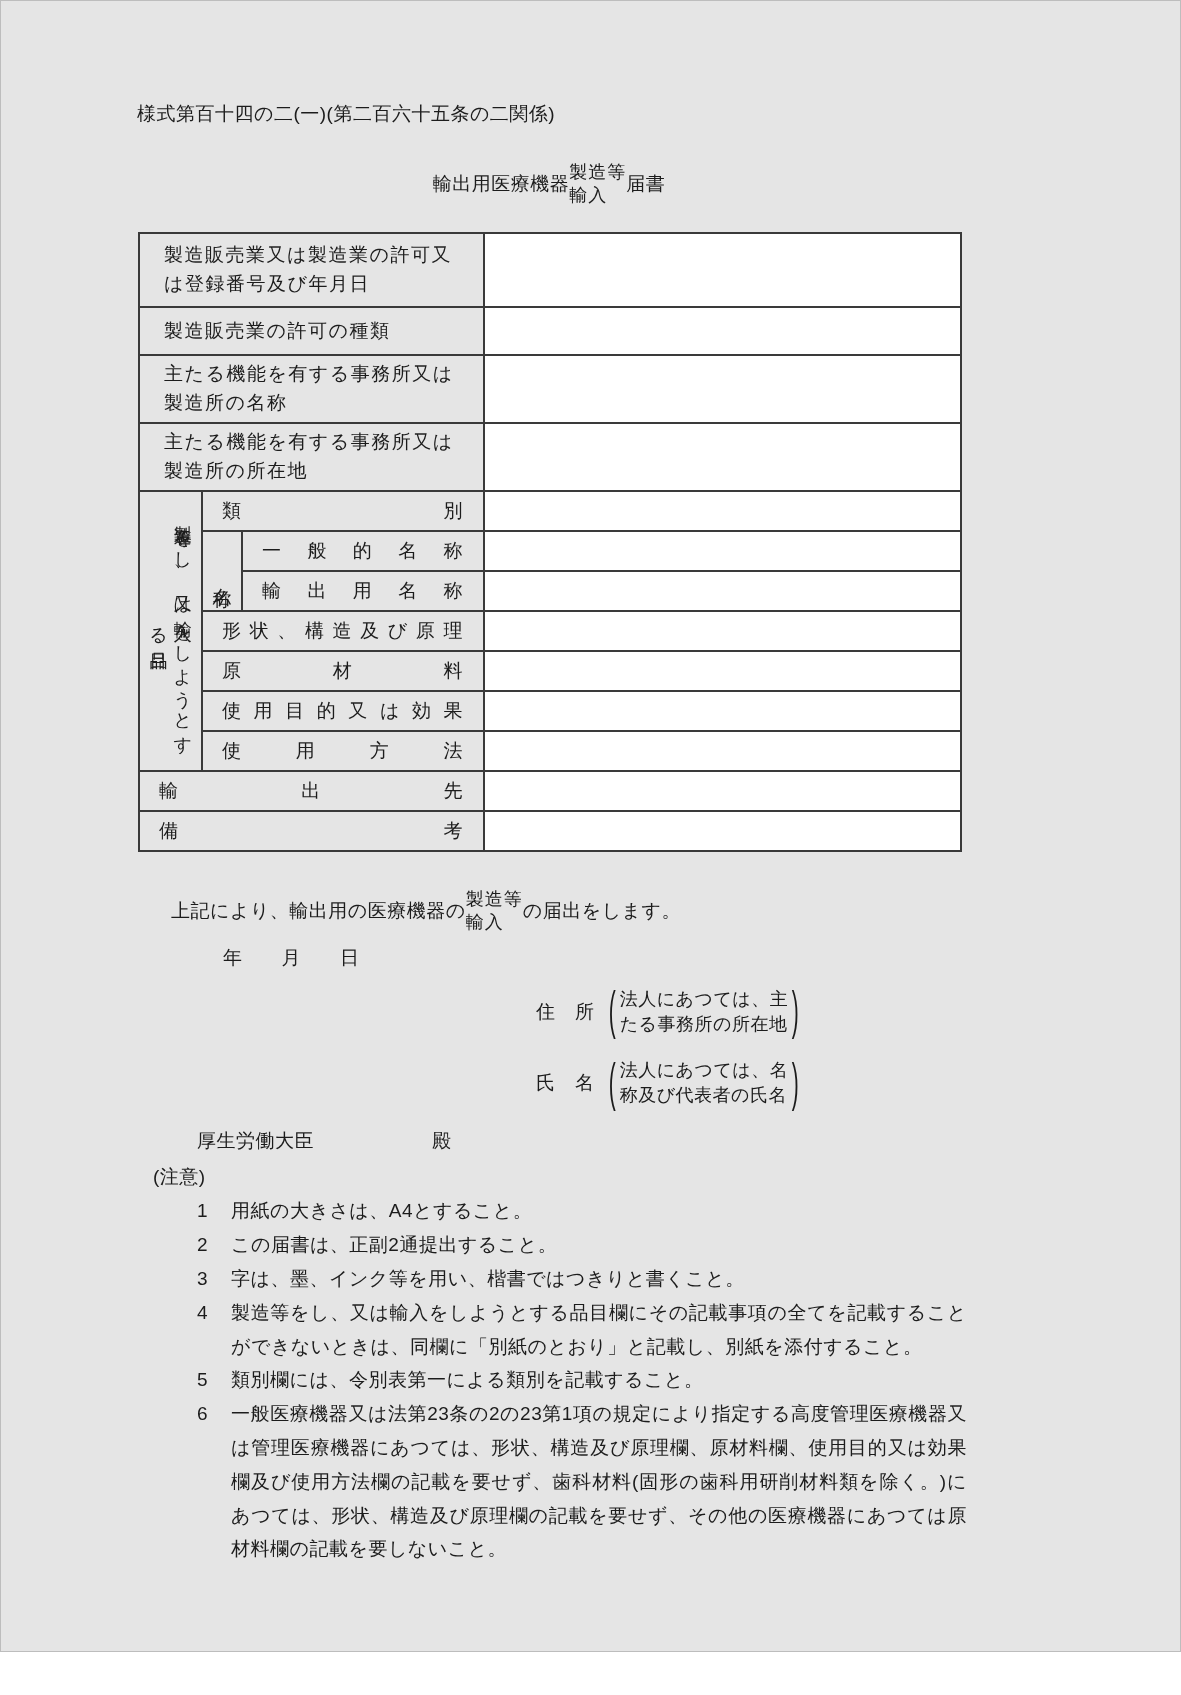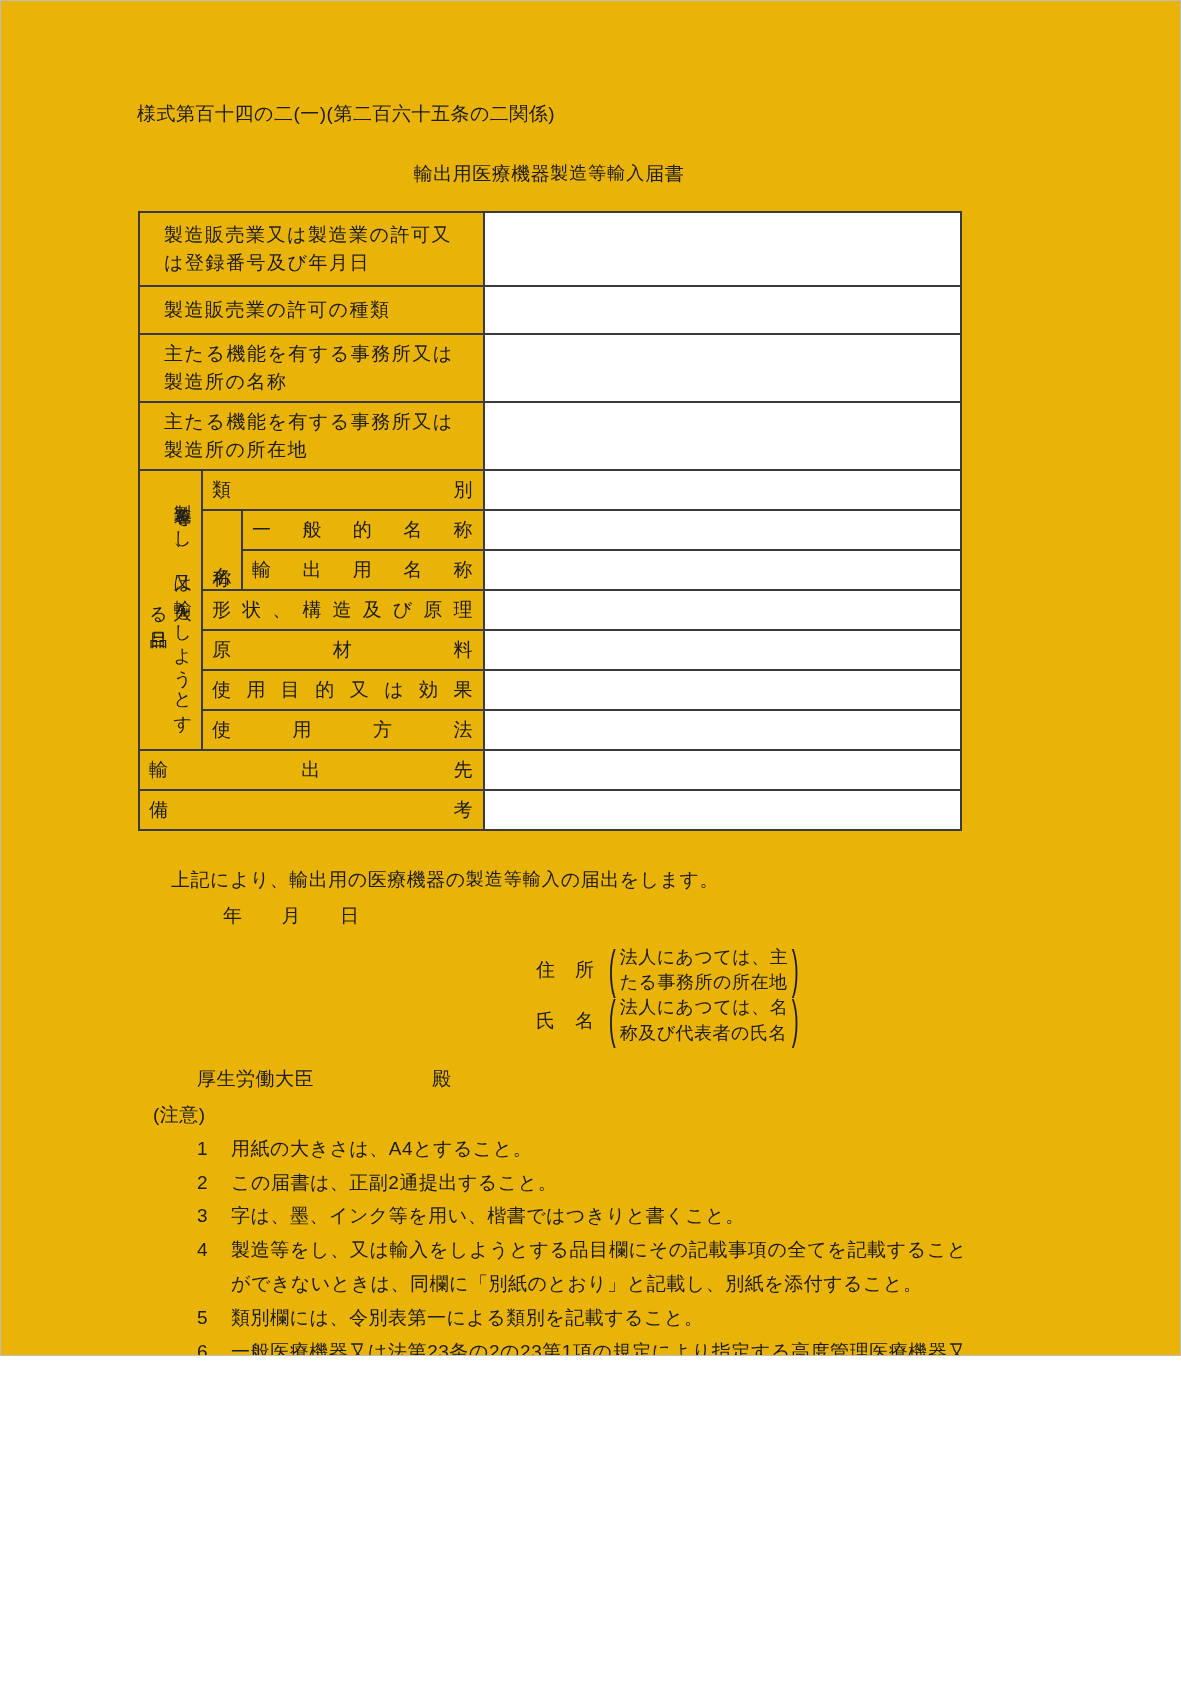--- a/index.html
+++ b/index.html
@@ -1,45 +1,45 @@
 <!DOCTYPE html>
 <html><head>
 <meta charset="utf-8">
 <style>
   html,body{margin:0;padding:0;background:#ffffff;}
   .page{
-    width:1181px;height:1356px;box-sizing:border-box;
-    background:#eab308;border:1px solid #bdbdbd;
+    width:1181px;height:1652px;box-sizing:border-box;
+    background:#e5e5e5;border:1px solid #bdbdbd;
     color:#1c1c1c;
     font-family:"Liberation Sans","DejaVu Sans",sans-serif;
     font-size:19px;letter-spacing:.5px;
     overflow:hidden;
   }
   .form-number{padding-top:100px;margin-left:136px;}
   .title-row{margin-top:34px;margin-left:137px;width:822px;
     display:flex;justify-content:center;align-items:center;}
-  .stacked{display:inline-flex;flex-direction:row;align-items:flex-start;
+  .stacked{display:inline-flex;flex-direction:column;align-items:flex-start;
     font-size:18px;line-height:1.3;letter-spacing:1px;}
   
   .form-table{border-collapse:collapse;table-layout:fixed;width:822px;margin:24px 0 0 137px;}
   .form-table td{border:2px solid #3a3a3a;vertical-align:middle;}
   .c1{width:63px}.c2{width:40px}.c3{width:242px}.c4{width:477px}
   .lbl{font-size:19px;letter-spacing:1.5px;line-height:1.5;padding:4px 14px 4px 24px;}
-  .just{text-align:justify;text-align-last:justify;padding:0 9px;}
+  .just{text-align:justify;text-align-last:justify;padding:0 19px;}
   .val{background:#fff;}
   .r1{height:64px}.r2{height:38px}.r3{height:58px}.rs{height:38px}
   .vert-cell{text-align:center;padding:0;}
   .vtext{display:inline-block;writing-mode:vertical-rl;height:252px;
     font-size:18px;letter-spacing:2px;line-height:1.35;}
   .name-cell{text-align:center;padding:0;}
   .vname{display:inline-block;writing-mode:vertical-rl;font-size:19px;letter-spacing:2px;}
   
   .declaration{margin:36px 0 0 170px;display:flex;align-items:center;}
   .date-line{margin:10px 0 0 222px;}
-  .sig-block{margin:16px 0 12px 535px;display:flex;flex-direction:column;gap:0;}
+  .sig-block{margin:16px 0 12px 535px;display:flex;flex-direction:column;gap:21px;}
   .sig-row{display:flex;align-items:center;}
   .sig-label{margin-right:10px;}
   .sig-note{white-space:pre-line;font-size:18px;line-height:1.4;letter-spacing:.5px;}
   .bparen{display:inline-block;font-size:20px;font-weight:300;
     transform:scaleY(2.55) scaleX(1.05);padding:0 4px;}
   .recipient-line{margin:20px 0 0 196px;display:flex;}
   .recipient-suffix{margin-left:118px;}
   .notes-heading{margin:10px 0 0 152px;}
   .notes-list{margin:4px 0 0 196px;width:770px;}
   .note-item{display:flex;line-height:1.78;}

